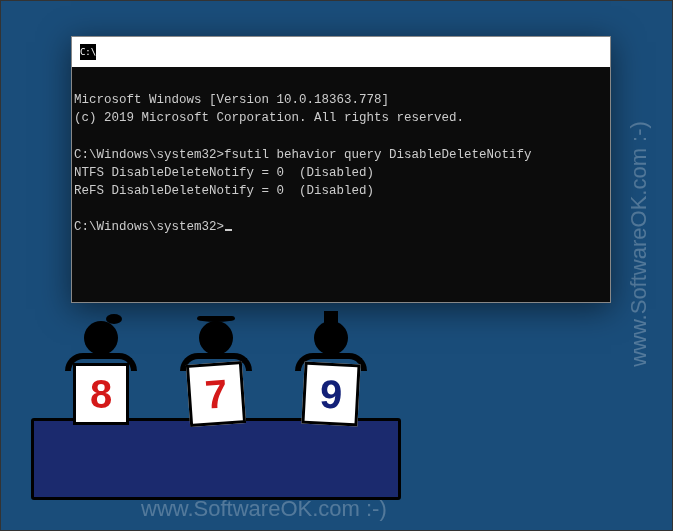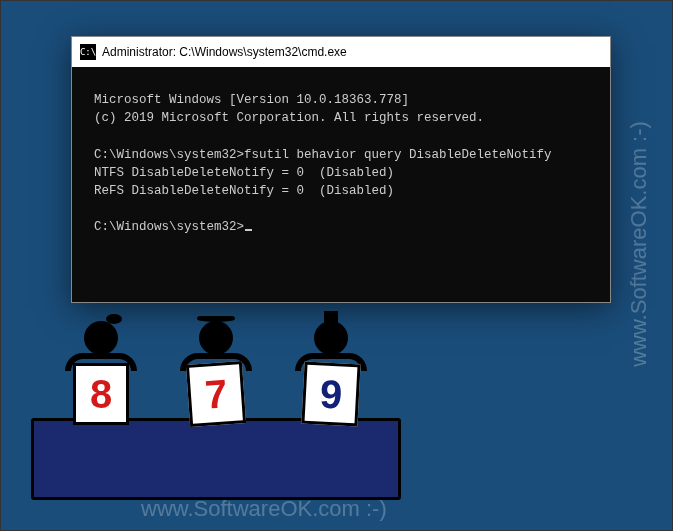--- a/index.html
+++ b/index.html
@@ -53,21 +53,21 @@
       color: #fff;
       font-size: 9px;
       font-family: Consolas, monospace;
     }
     .titlebar-title { flex: 1; }
     .terminal {
       background: #0c0c0c;
       color: #cccccc;
       font-size: 12.5px;
       line-height: 1.45;
-      padding: 6px 8px 8px 22px;
+      padding: 6px 8px 8px 2px;
       min-height: 235px;
       white-space: pre;
       font-family: Consolas, 'Courier New', monospace;
     }
     .terminal .line { white-space: pre; }
     .cursor {
       display: inline-block;
       width: 7px;
       height: 2px;
       background: #ccc;
@@ -141,21 +141,20 @@
 </head>
 <body>
 
 <div class="watermark wm-diag">www.SoftwareOK.com :-)</div>
 <div class="watermark wm-right">www.SoftwareOK.com :-)</div>
 <div class="watermark wm-bottom">www.SoftwareOK.com :-)</div>
 
 <div class="cmd-window">
   <div class="titlebar">
     <span class="titlebar-icon">C:\</span>
-    <span class="titlebar-title">Administrator: C:\Windows\system32\cmd.exe</span>
   </div>
   <div class="terminal">
 <span class="line">Microsoft Windows [Version 10.0.18363.778]</span>
 <span class="line">(c) 2019 Microsoft Corporation. All rights reserved.</span>
 <span class="line"></span>
 <span class="line">C:\Windows\system32&gt;fsutil behavior query DisableDeleteNotify</span>
 <span class="line">NTFS DisableDeleteNotify = 0  (Disabled)</span>
 <span class="line">ReFS DisableDeleteNotify = 0  (Disabled)</span>
 <span class="line"></span>
 <span class="line"><span>C:\Windows\system32&gt;</span><span class="cursor"></span></span>

